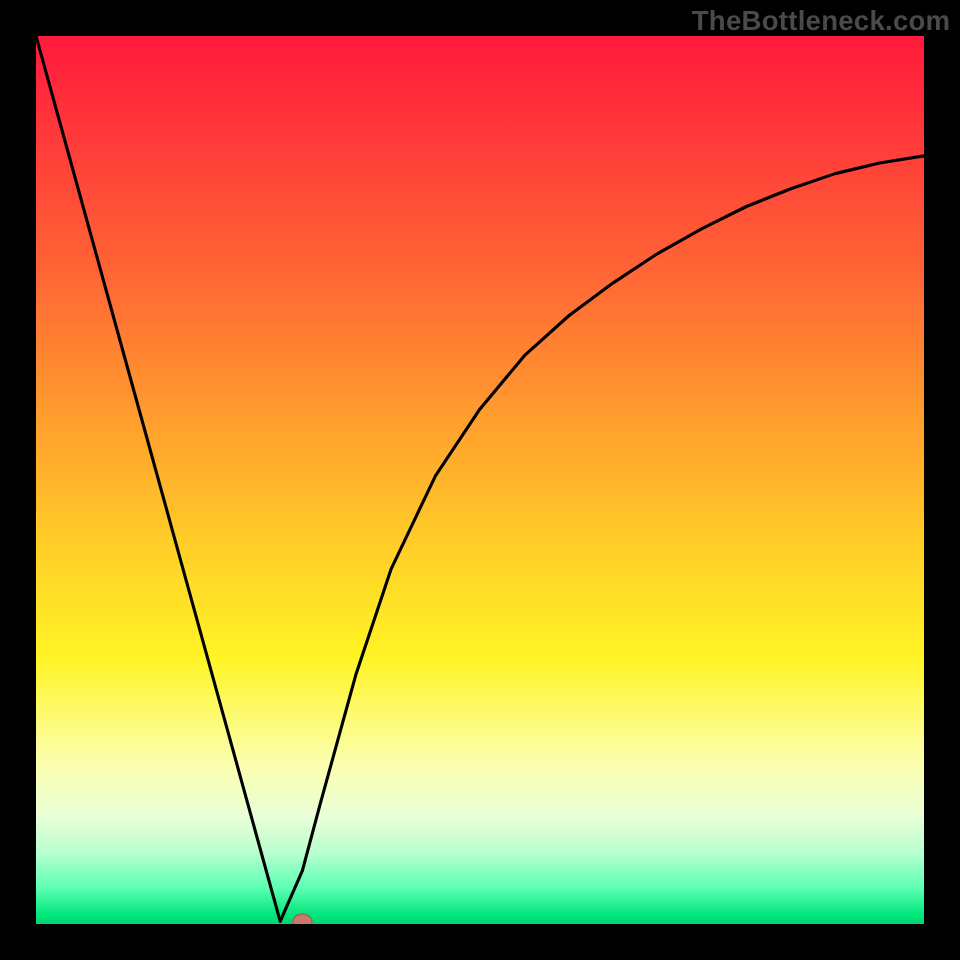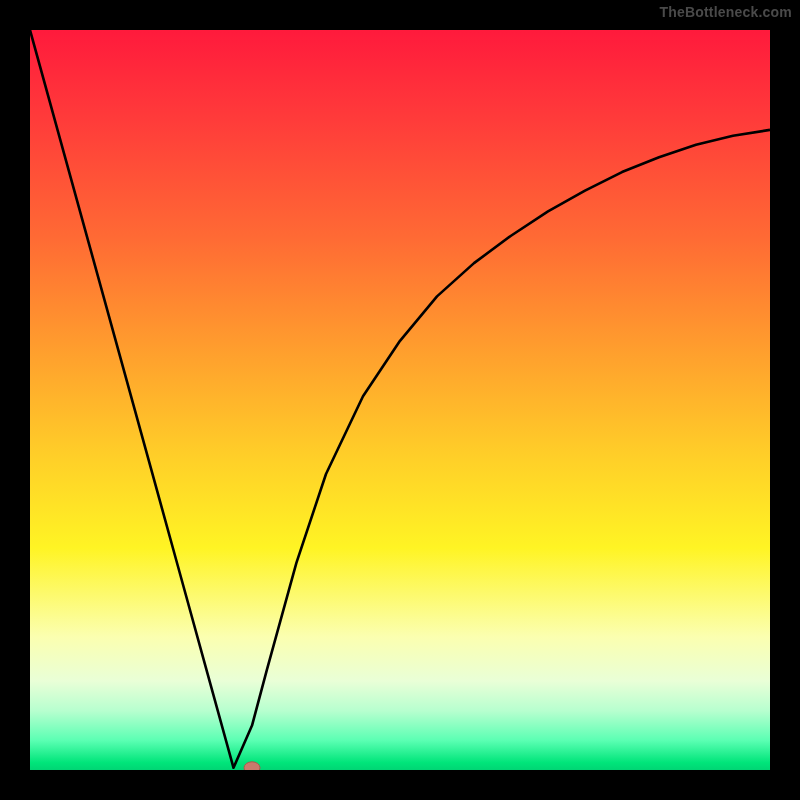--- a/index.html
+++ b/index.html
@@ -14,21 +14,21 @@
     position: relative;
     width: 800px;
     height: 800px;
     background: #000;
   }
   .watermark {
     position: absolute;
     top: 4px;
     right: 8px;
     color: #4a4a4a;
-    font-size: 14px;
+    font-size: 23px;
     font-weight: 600;
     letter-spacing: 0.2px;
     z-index: 10;
     user-select: none;
   }
   .plot-area {
     position: absolute;
     left: 30px;
     top: 30px;
     width: 740px;

